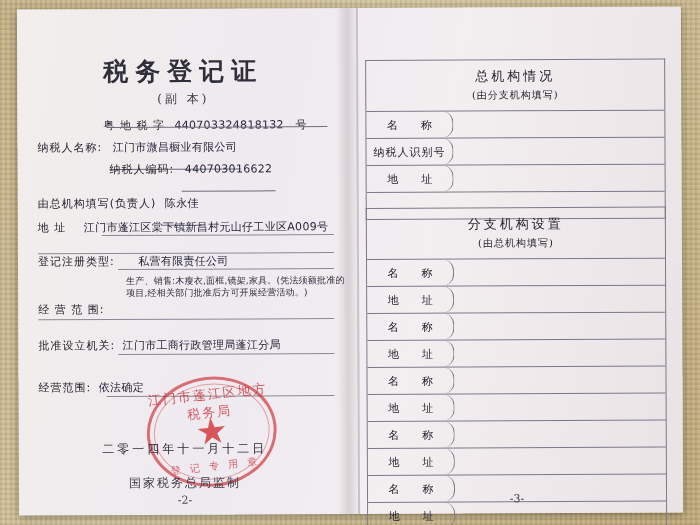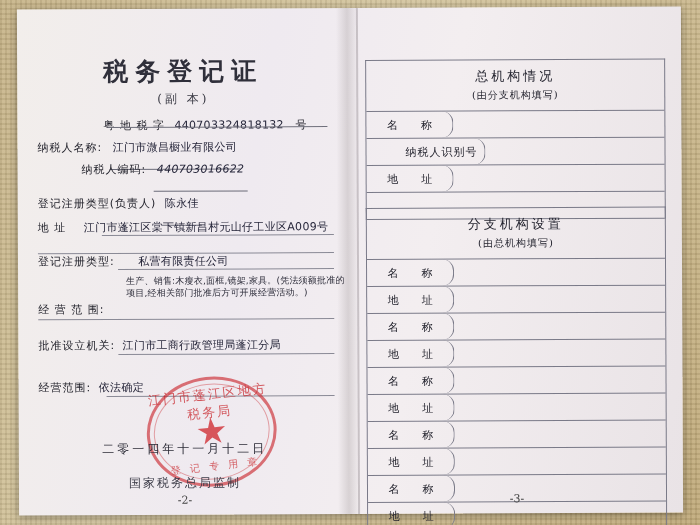--- a/index.html
+++ b/index.html
@@ -288,26 +288,26 @@
         <span class="lbl" style="margin-left:8px;">号</span>
       </div>
       <div class="num-line"></div>
 
       <div class="field" style="top:132px;">
         <span class="lbl">纳税人名称:</span>
         <span class="val underline" style="margin-left:4px;">江门市溦昌橱业有限公司</span>
       </div>
 
       <div class="field" style="top:154px;">
-        <span class="lbl" style="margin-left:44px;">纳税人编码:</span>
-        <span class="val underline" style="margin-left:4px;font-style:italic;">440703016622</span>
+        <span class="lbl" style="margin-left:72px;">纳税人编码:</span>
+        <span class="val underline" style="margin-left:4px;">440703016622</span>
       </div>
 
       <div class="field" style="top:180px;">
-        <span class="lbl">登记注册类型(负责人)</span>
+        <span class="lbl">由总机构填写(负责人)</span>
         <span class="val underline" style="margin-left:2px;margin-top:8px;">陈永佳</span>
       </div>
 
       <div class="field" style="top:212px;">
         <span class="lbl">地      址</span>
         <span class="val" style="margin-left:14px;">江门市蓬江区棠下镇新昌村元山仔工业区A009号</span>
       </div>
       <div class="thin-rule" style="left:84px; right:16px; top:226px;"></div>
       <div class="thin-rule" style="left:20px; right:16px; top:244px;"></div>
 
@@ -356,21 +356,21 @@
       <div class="tbl-wrap">
         <div class="thead">
           <span class="t1">总机构情况</span>
           <span class="t2">(由分支机构填写)</span>
         </div>
         <div class="trow">
           <div class="tcell-label">名　称</div>
           <div class="tcell-value"></div>
         </div>
         <div class="trow">
-          <div class="tcell-label" style="letter-spacing:1px; text-indent:0;padding-left:32px;">纳税人识别号</div>
+          <div class="tcell-label" style="letter-spacing:1px; text-indent:0;">纳税人识别号</div>
           <div class="tcell-value"></div>
         </div>
         <div class="trow">
           <div class="tcell-label">地　址</div>
           <div class="tcell-value"></div>
         </div>
         <div class="trow">
           <div class="tcell-value"></div>
         </div>
       </div>

